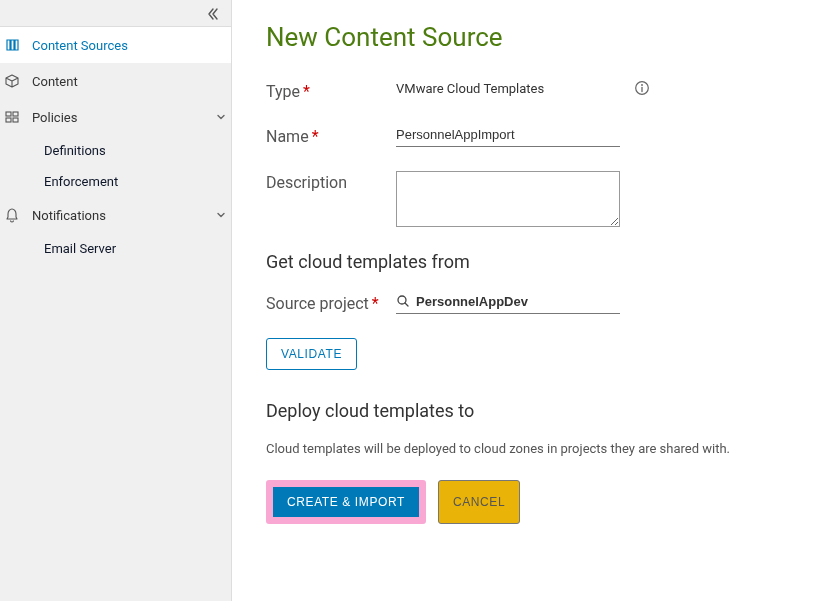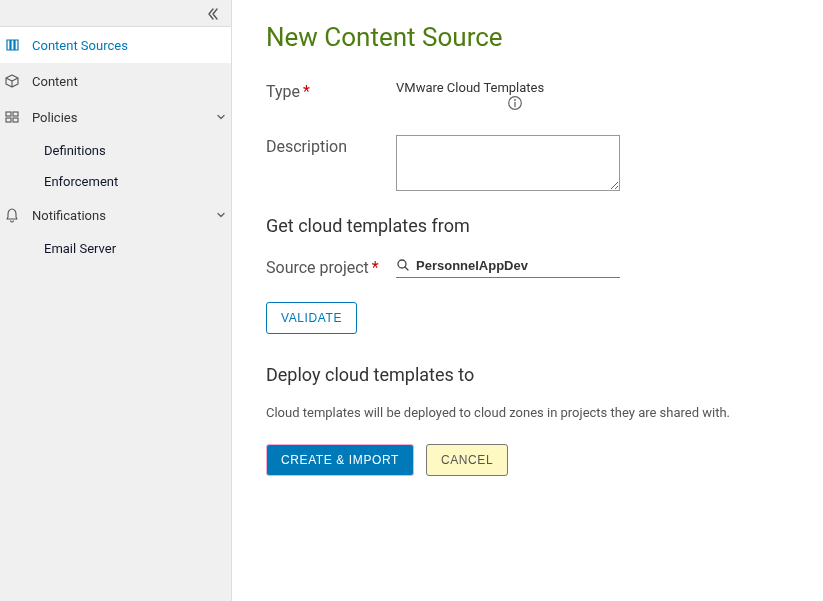--- a/index.html
+++ b/index.html
@@ -12,32 +12,32 @@
 .nav-item.active { background: #fff; color: #0079b8; }
 .nav-item .icon { width: 18px; margin-right: 10px; display: inline-flex; color: #555; }
 .nav-item.active .icon { color: #0079b8; }
 .nav-item .chev { margin-left: auto; color: #666; }
 .nav-sub { padding: 8px 16px 8px 44px; color: #0f172a; cursor: pointer; font-size: 13px; }
 .main { flex: 1; padding: 22px 34px; overflow: auto; }
 h1 { font-size: 26px; font-weight: 400; color: #4d7c0f; margin-bottom: 28px; }
 .form-row { display: flex; align-items: flex-start; margin-bottom: 24px; }
 .label { width: 130px; color: #555; font-size: 16px; padding-top: 2px; }
 .req { color: #c00; margin-left: 3px; }
-.value-static { color: #333; font-size: 13px; display: flex; align-items: center; flex-direction: column; }
+.value-static { color: #333; font-size: 13px; display: flex; align-items: center; }
 .info-icon { margin-left: 90px; color: #666; cursor: pointer; }
 .underline-input { border: none; border-bottom: 1px solid #777; padding: 2px 0 4px; width: 224px; font-size: 13px; outline: none; background: transparent; color: #333; }
 textarea.box { width: 224px; height: 56px; border: 1px solid #999; padding: 4px; font-family: inherit; font-size: 13px; resize: both; outline: none; }
 h2.section { font-size: 18px; font-weight: 400; color: #333; margin: 8px 0 20px; }
 .search-wrap { position: relative; width: 224px; }
 .search-wrap .sicon { position: absolute; left: 0; top: 2px; color: #444; }
 .search-wrap input { padding-left: 20px; width: 224px; font-weight: bold; }
 .btn { display: inline-flex; align-items: center; justify-content: center; font-size: 12px; letter-spacing: 0.05em; border-radius: 3px; padding: 8px 14px; cursor: pointer; font-weight: 500; }
 .btn-outline { border: 1px solid #0079b8; color: #0079b8; background: #fff; }
-.btn-primary { background: #0079b8; color: #fff; border: 1px solid #f9a8d4; }
-.btn-secondary { border: 1px solid #777; color: #555; background: #fef9c3; }
+.btn-primary { background: #0079b8; color: #fff; border: 7px solid #f9a8d4; }
+.btn-secondary { border: 1px solid #777; color: #555; background: #eab308; }
 .validate-row { margin-bottom: 30px; }
 .deploy-text { color: #555; font-size: 13px; margin-bottom: 24px; }
 .action-row { display: flex; gap: 12px; }
 svg { display: block; }
 </style>
 </head>
 <body>
 
 <div class="sidebar">
   <div class="sidebar-collapse">
@@ -120,20 +120,26 @@
       <span class="info-icon">
         <svg width="16" height="16" viewBox="0 0 16 16">
             <circle cx="8" cy="8" r="6.3" stroke="currentColor" stroke-width="1.2" fill="none"></circle>
             <circle cx="8" cy="5" r="0.9" fill="currentColor"></circle>
             <path d="M8 7.5 L8 11.5" stroke="currentColor" stroke-width="1.3" stroke-linecap="round"></path>
           </svg>
       </span>
     </div>
   </div>
 
+  <div class="form-row">
+    <div class="label">
+      <span>Name</span><span class="req">*</span>
+    </div>
+    <input class="underline-input" type="text" value="PersonnelAppImport" style="">
+  </div>
 
   <div class="form-row">
     <div class="label">Description</div>
     <textarea class="box" style=""></textarea>
   </div>
 
   <h2 class="section">Get cloud templates from</h2>
 
   <div class="form-row">
     <div class="label">

